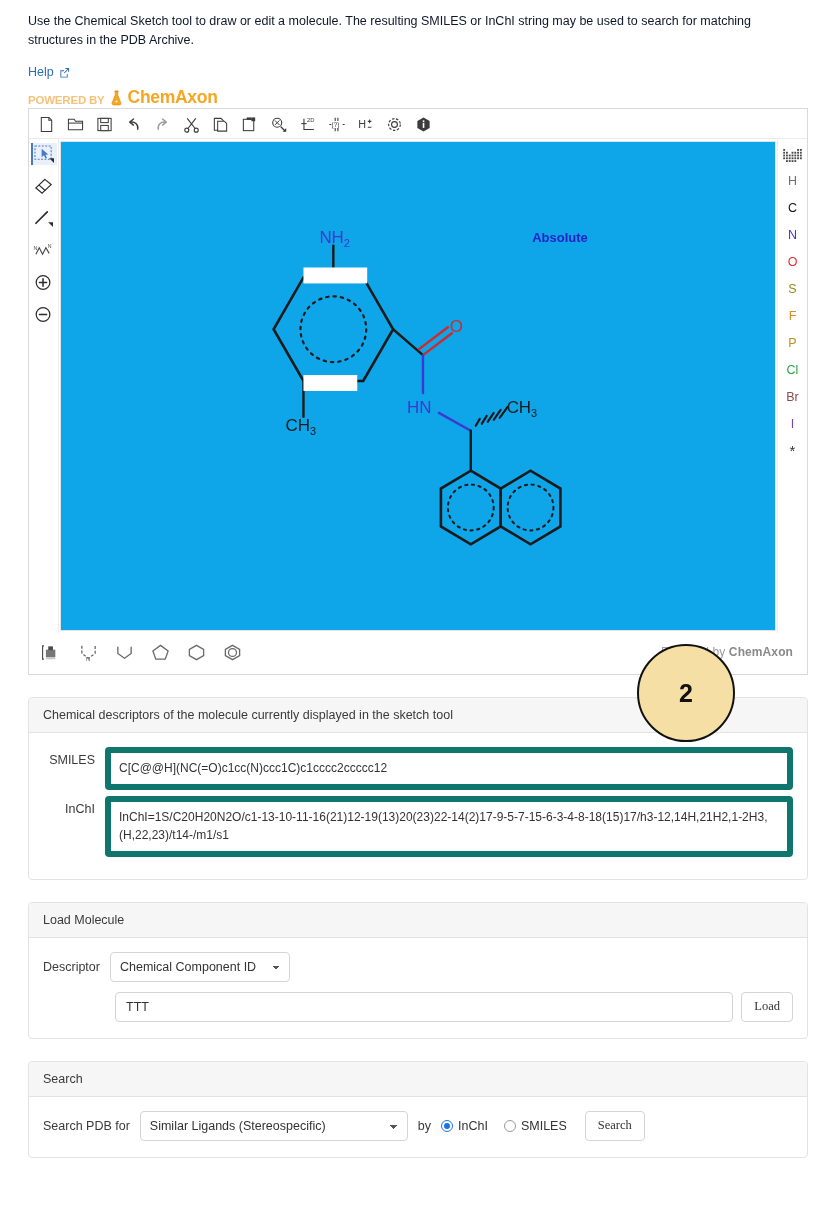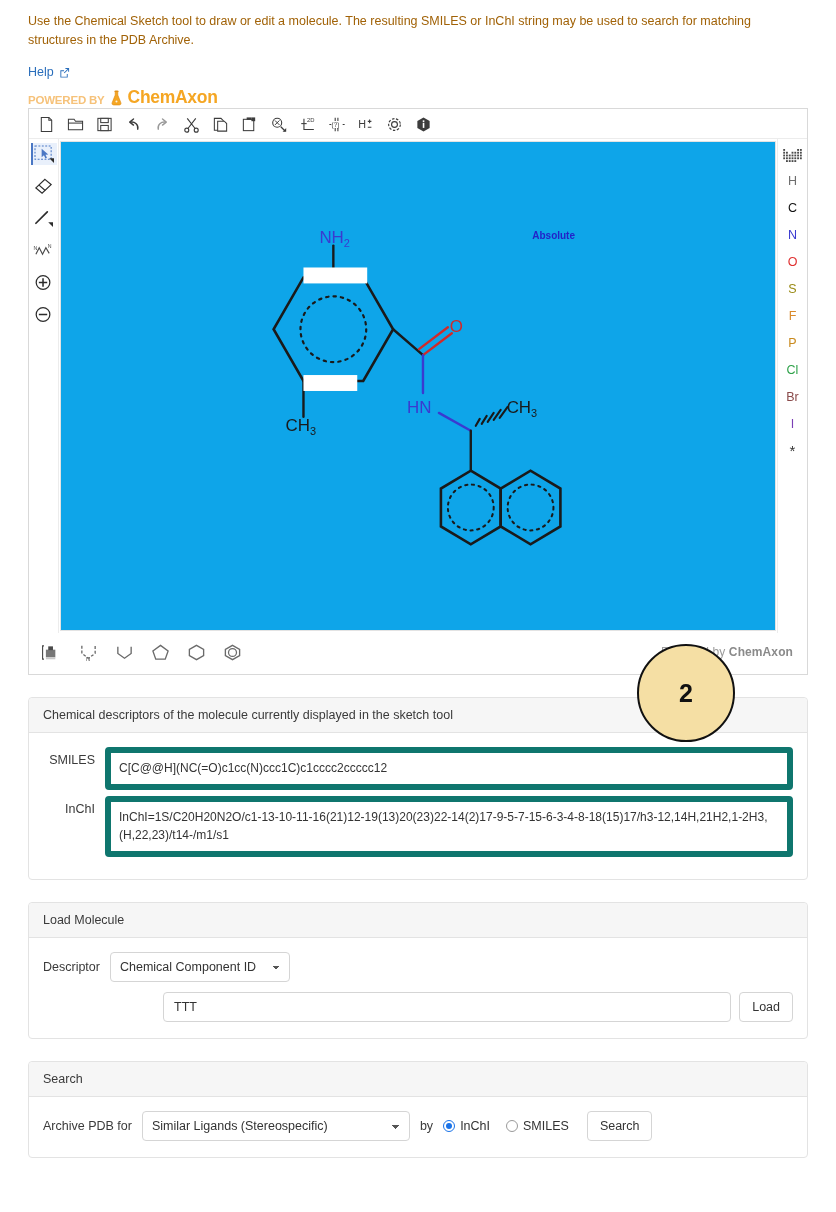--- a/index.html
+++ b/index.html
@@ -18,21 +18,21 @@
     font-size: 38px;
     font-weight: bold;
     letter-spacing: -0.5px;
     margin: 14px 0 0 0;
     line-height: 1.22;
     color: #111;
   }
   .intro {
     font-size: 12.5px;
     line-height: 1.5;
-    color: #a16207;
+    color: #0f172a;
     margin-top: 12px;
     max-width: 730px;
   }
   .help-row {
     text-align: left;
     margin-top: 8px;
     padding-right: 30px;
   }
   .help-link {
     font-size: 12.5px;
@@ -145,21 +145,21 @@
     right: 14px;
     font-size: 12px;
     color: #9a9a9a;
     letter-spacing: 0.1px;
   }
   .sk-credit b { color:#8a8a8a; font-weight: bold; }
 
   .absolute-label {
     position: absolute;
     left: 449px; top: 258px;
-    font-size: 10px;
+    font-size: 13px;
     font-weight: bold;
     color: #2323c8;
   }
 
   
   .card {
     border: 1px solid #e3e3e3;
     border-radius: 4px;
     background: #fff;
     margin-top: 22px;
@@ -239,28 +239,27 @@
   .txt {
     flex: 1;
     border: 1px solid #d5d5d5;
     border-radius: 4px;
     height: 30px;
     padding: 0 10px;
     font-size: 12.5px;
     font-family: "Liberation Sans", sans-serif;
     color: #333;
     background: #fff;
-    margin-left: 48px;
   }
   .btn {
     border: 1px solid #d5d5d5;
     border-radius: 4px;
     background: #fff;
     font-size: 12.5px;
-    font-family: Liberation Sans, sans-serif;
+    font-family: Liberation Serif, serif;
     color: #333;
     height: 30px;
     padding: 0 12px;
     cursor: pointer;
   }
   .radio-grp { display:flex; align-items:center; gap: 5px; cursor:pointer; }
   .radio {
     width: 12px; height: 12px; border-radius: 50%;
     border: 1px solid #9a9a9a; background:#fff;
     display:inline-block; position:relative; flex:none;
@@ -654,21 +653,21 @@
         <button class="btn">Load</button>
       </div>
     </div>
 
   </div>
 
   <div class="card">
     <div class="card-head">Search</div>
     <div class="card-body">
       <div class="form-row" style="margin-bottom:0">
-        <div class="form-label">Archive PDB for</div>
+        <div class="form-label">Search PDB for</div>
         <select class="sel sel-search">
           <option>Similar Ligands (Stereospecific)</option>
           <option>Similar Ligands (including Stereoisomers)</option>
           <option>Identical Ligands</option>
           <option>Substructure (Stereospecific)</option>
         </select>
         <div class="form-label">by</div>
         <div class="radio-grp">
           <span class="radio on"></span>
           <span class="radio-label">InChI</span>

